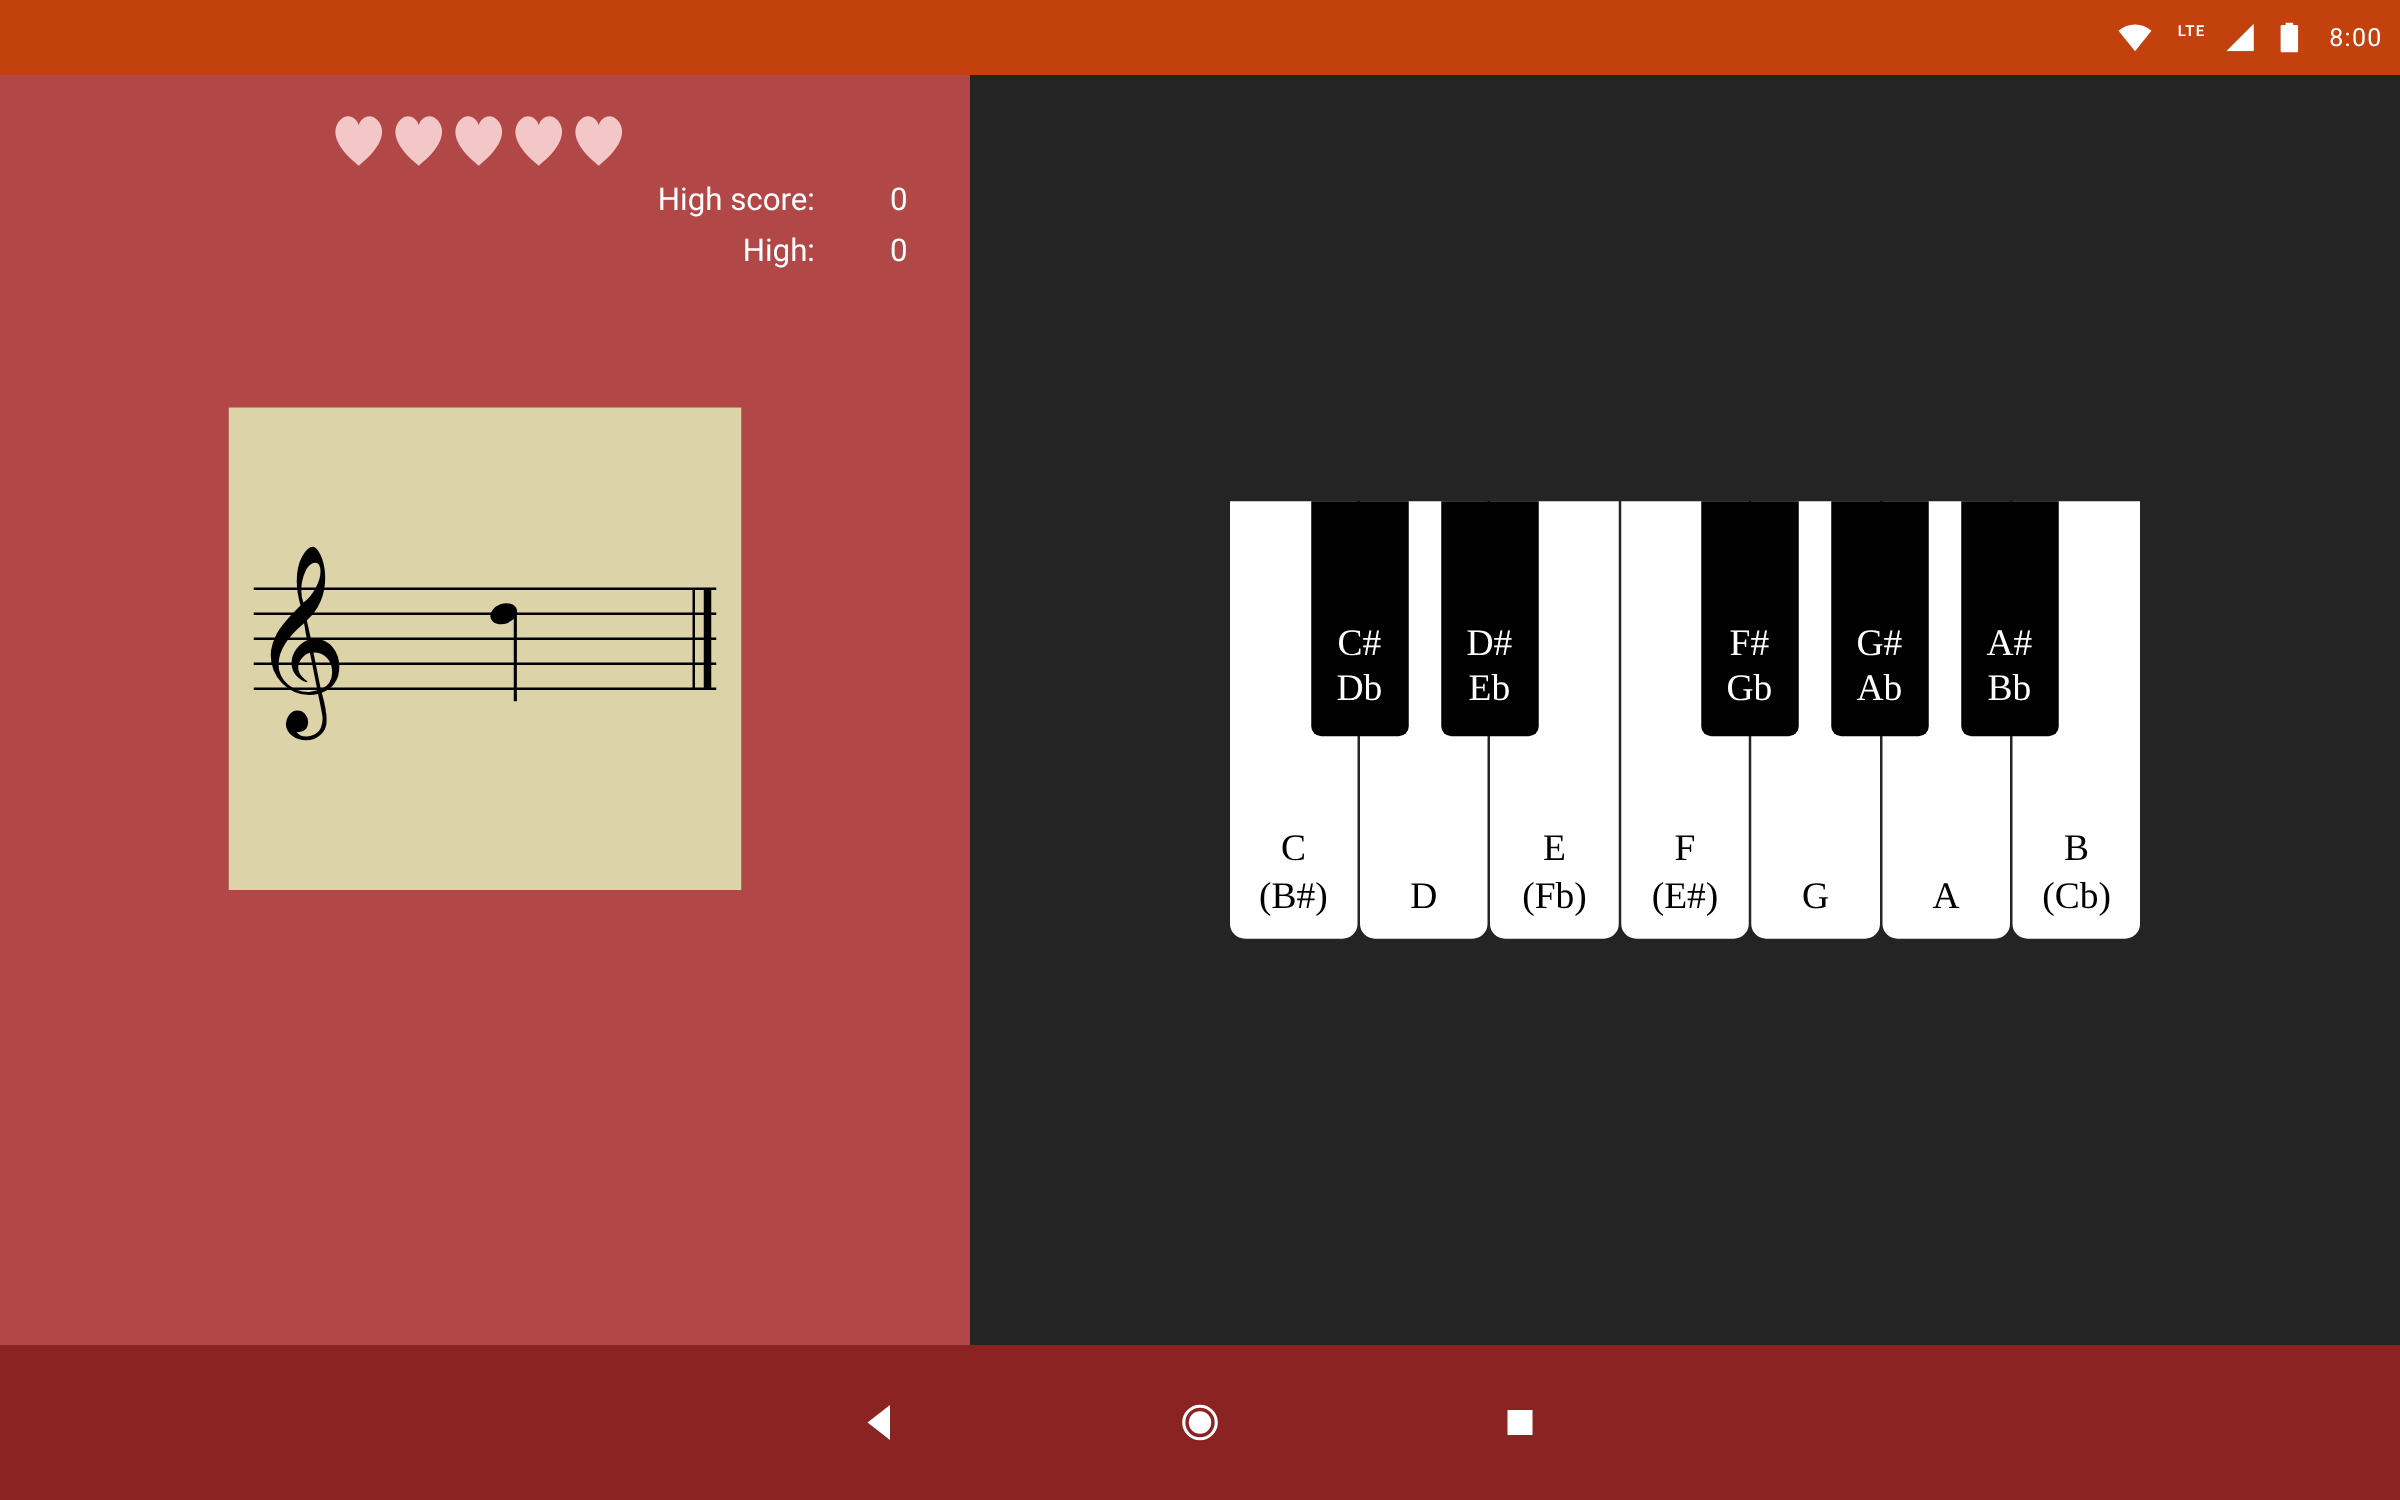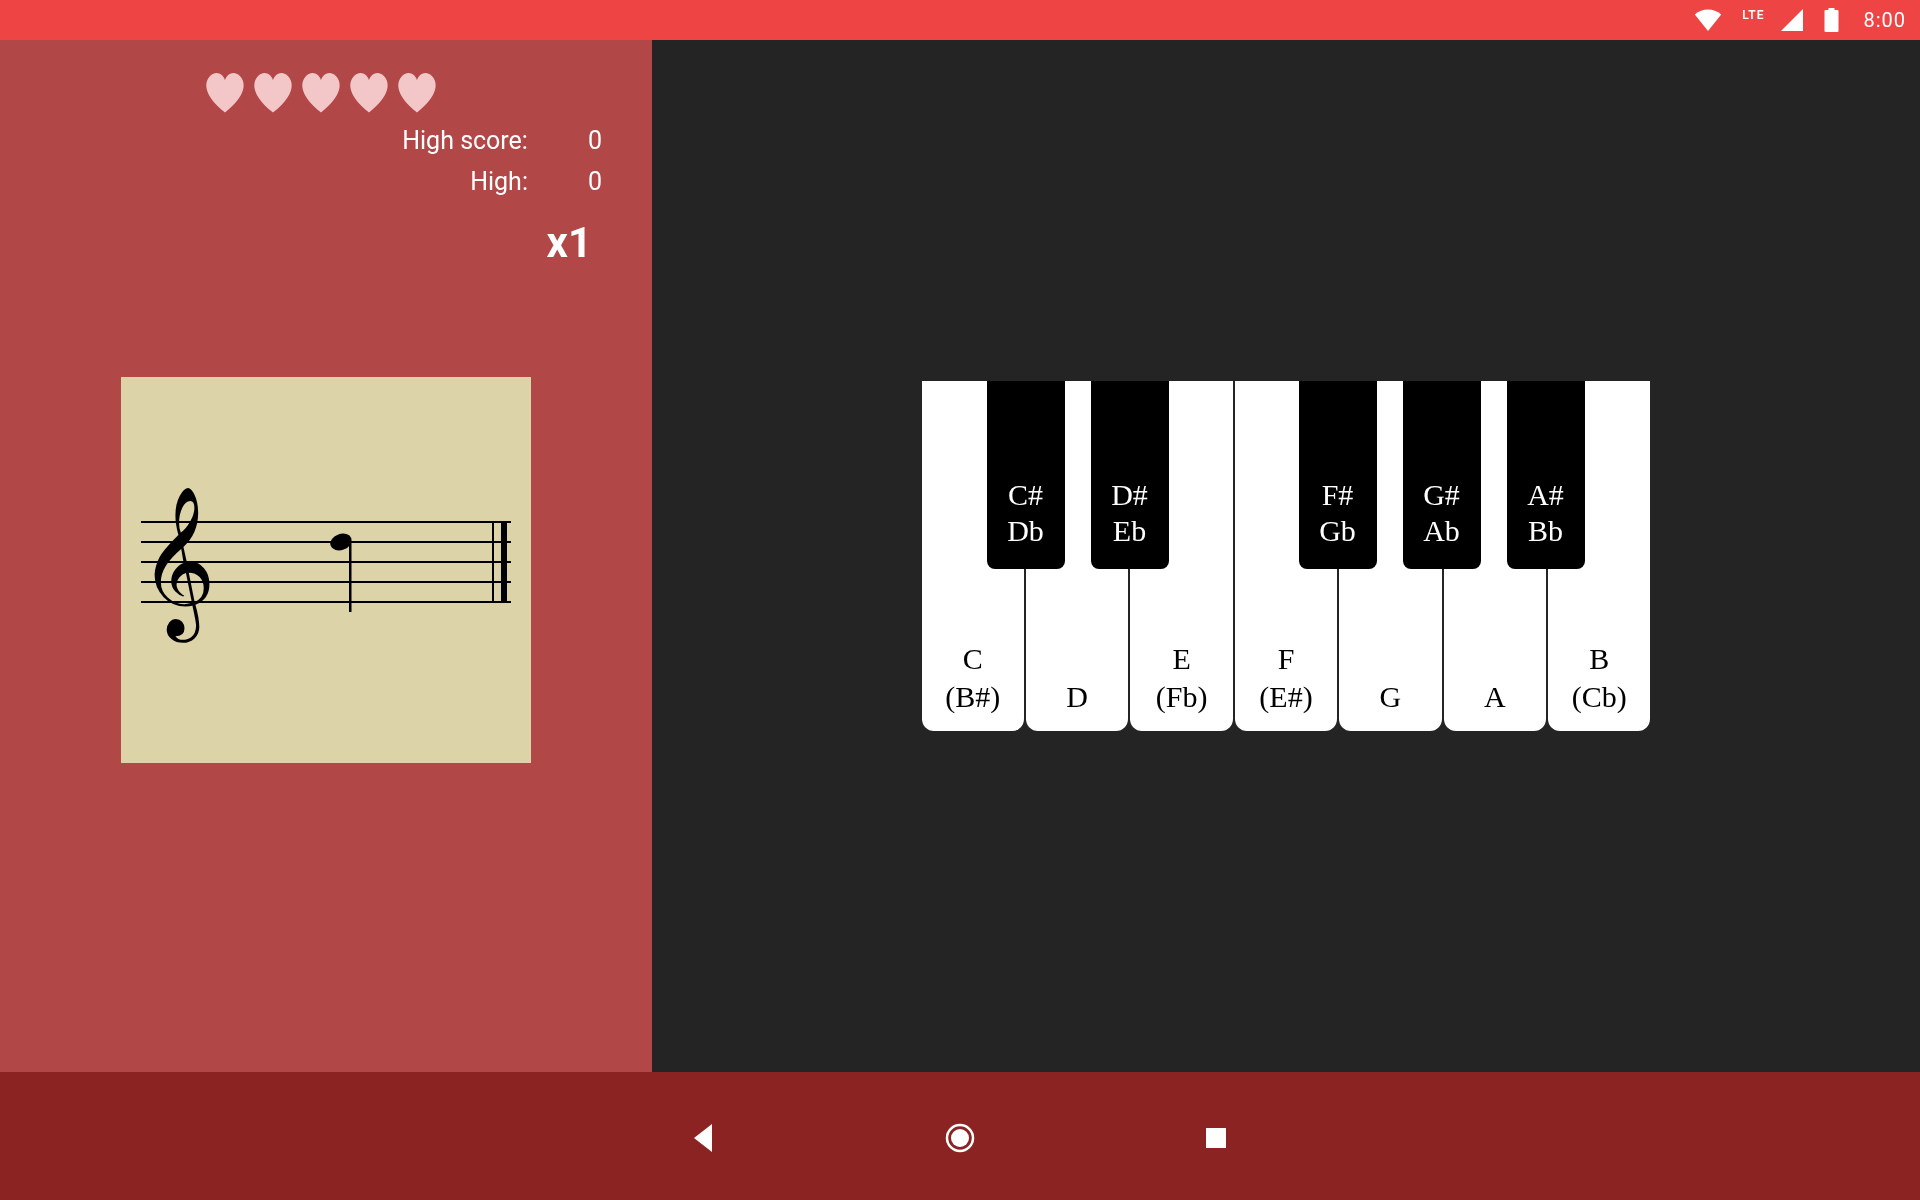--- a/index.html
+++ b/index.html
@@ -1,32 +1,32 @@
 <!DOCTYPE html>
 <html><head>
 <meta charset="utf-8">
 <style>
 * { margin: 0; padding: 0; box-sizing: border-box; }
 html, body { width: 1920px; height: 1200px; overflow: hidden; font-family: Roboto, Arial, sans-serif; }
 body { background: #8c2323; }
 
 .status-bar {
-  width: 100%; height: 40px; background: #ef4444;
+  width: 100%; height: 60px; background: #c2410c;
   display: flex; align-items: center; justify-content: flex-end;
   padding-right: 14px; color: #fff; gap: 20px;
 }
 .status-bar .lte { font-size: 12px; font-weight: 600; letter-spacing: 1px; margin-bottom: 10px; margin-right: -4px; }
 .status-bar .clock { font-size: 20px; margin-left: 4px; letter-spacing: 1px; }
 
 .main-area {
   width: 100%; height: 1032px; display: flex;
 }
 
 .left-panel {
-  width: 652px; height: 100%; background: #b14747;
+  width: 776px; height: 100%; background: #b14747;
   color: #fff; padding: 30px 0 0 0;
 }
 
 .hearts {
   display: flex; justify-content: center; gap: 0; margin-left: -10px; margin-bottom: 12px;
 }
 .hearts svg { width: 48px; height: 44px; }
 
 .score-block {
   display: grid; grid-template-columns: 1fr auto;
@@ -114,23 +114,20 @@
         </svg>
         <svg viewBox="0 0 32 30">
           <path fill="#f3c7c7" d="M16 29 C2 18 1 9 6 4 c4 -4 9 -1 10 3 c1 -4 6 -7 10 -3 c5 5 4 14 -10 25 Z"></path>
         </svg>
       </div>
     <div class="score-block">
       <span class="score-label">High score:</span>
       <span class="score-value">0</span>
       <span class="score-label">High:</span>
       <span class="score-value">0</span>
-    </div>
-    <div class="multiplier-row">
-      <span class="multiplier">x1</span>
     </div>
 
     <div class="card">
       <svg class="staff-svg" viewBox="0 0 410 386">
         <g stroke="#000" stroke-width="2">
           <line x1="20" y1="145" x2="390" y2="145"></line>
           <line x1="20" y1="165" x2="390" y2="165"></line>
           <line x1="20" y1="185" x2="390" y2="185"></line>
           <line x1="20" y1="205" x2="390" y2="205"></line>
           <line x1="20" y1="225" x2="390" y2="225"></line>

